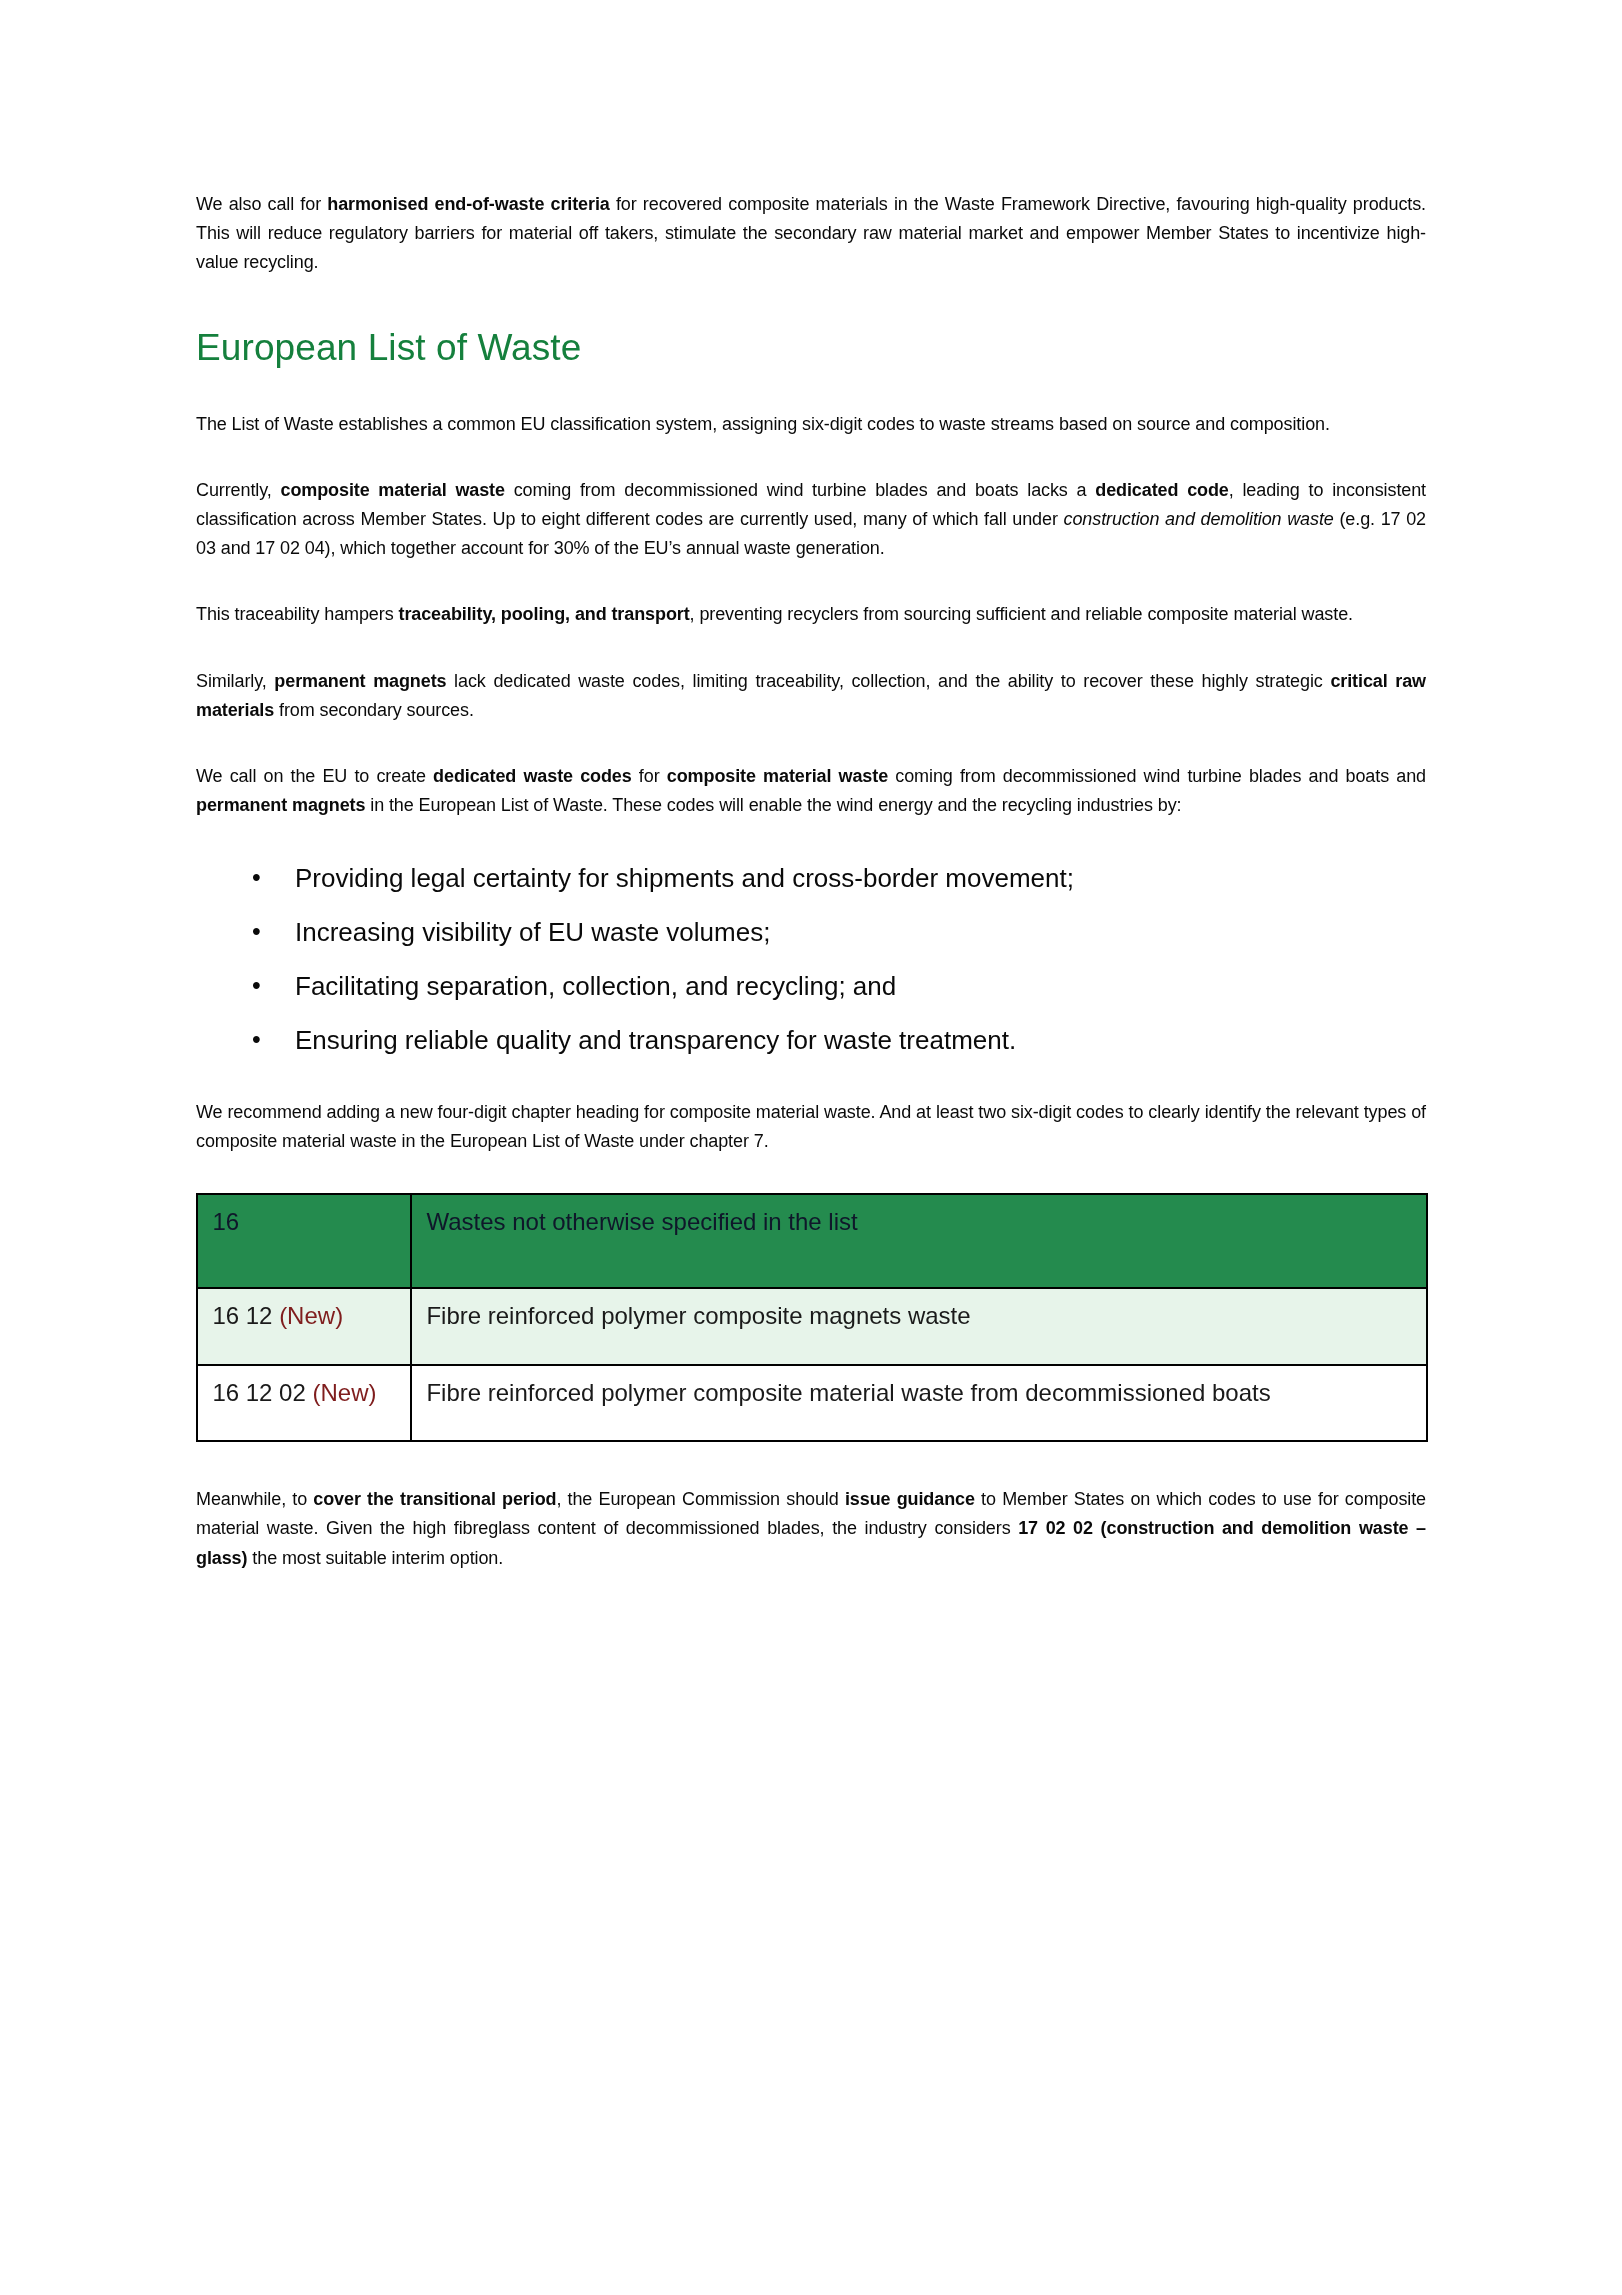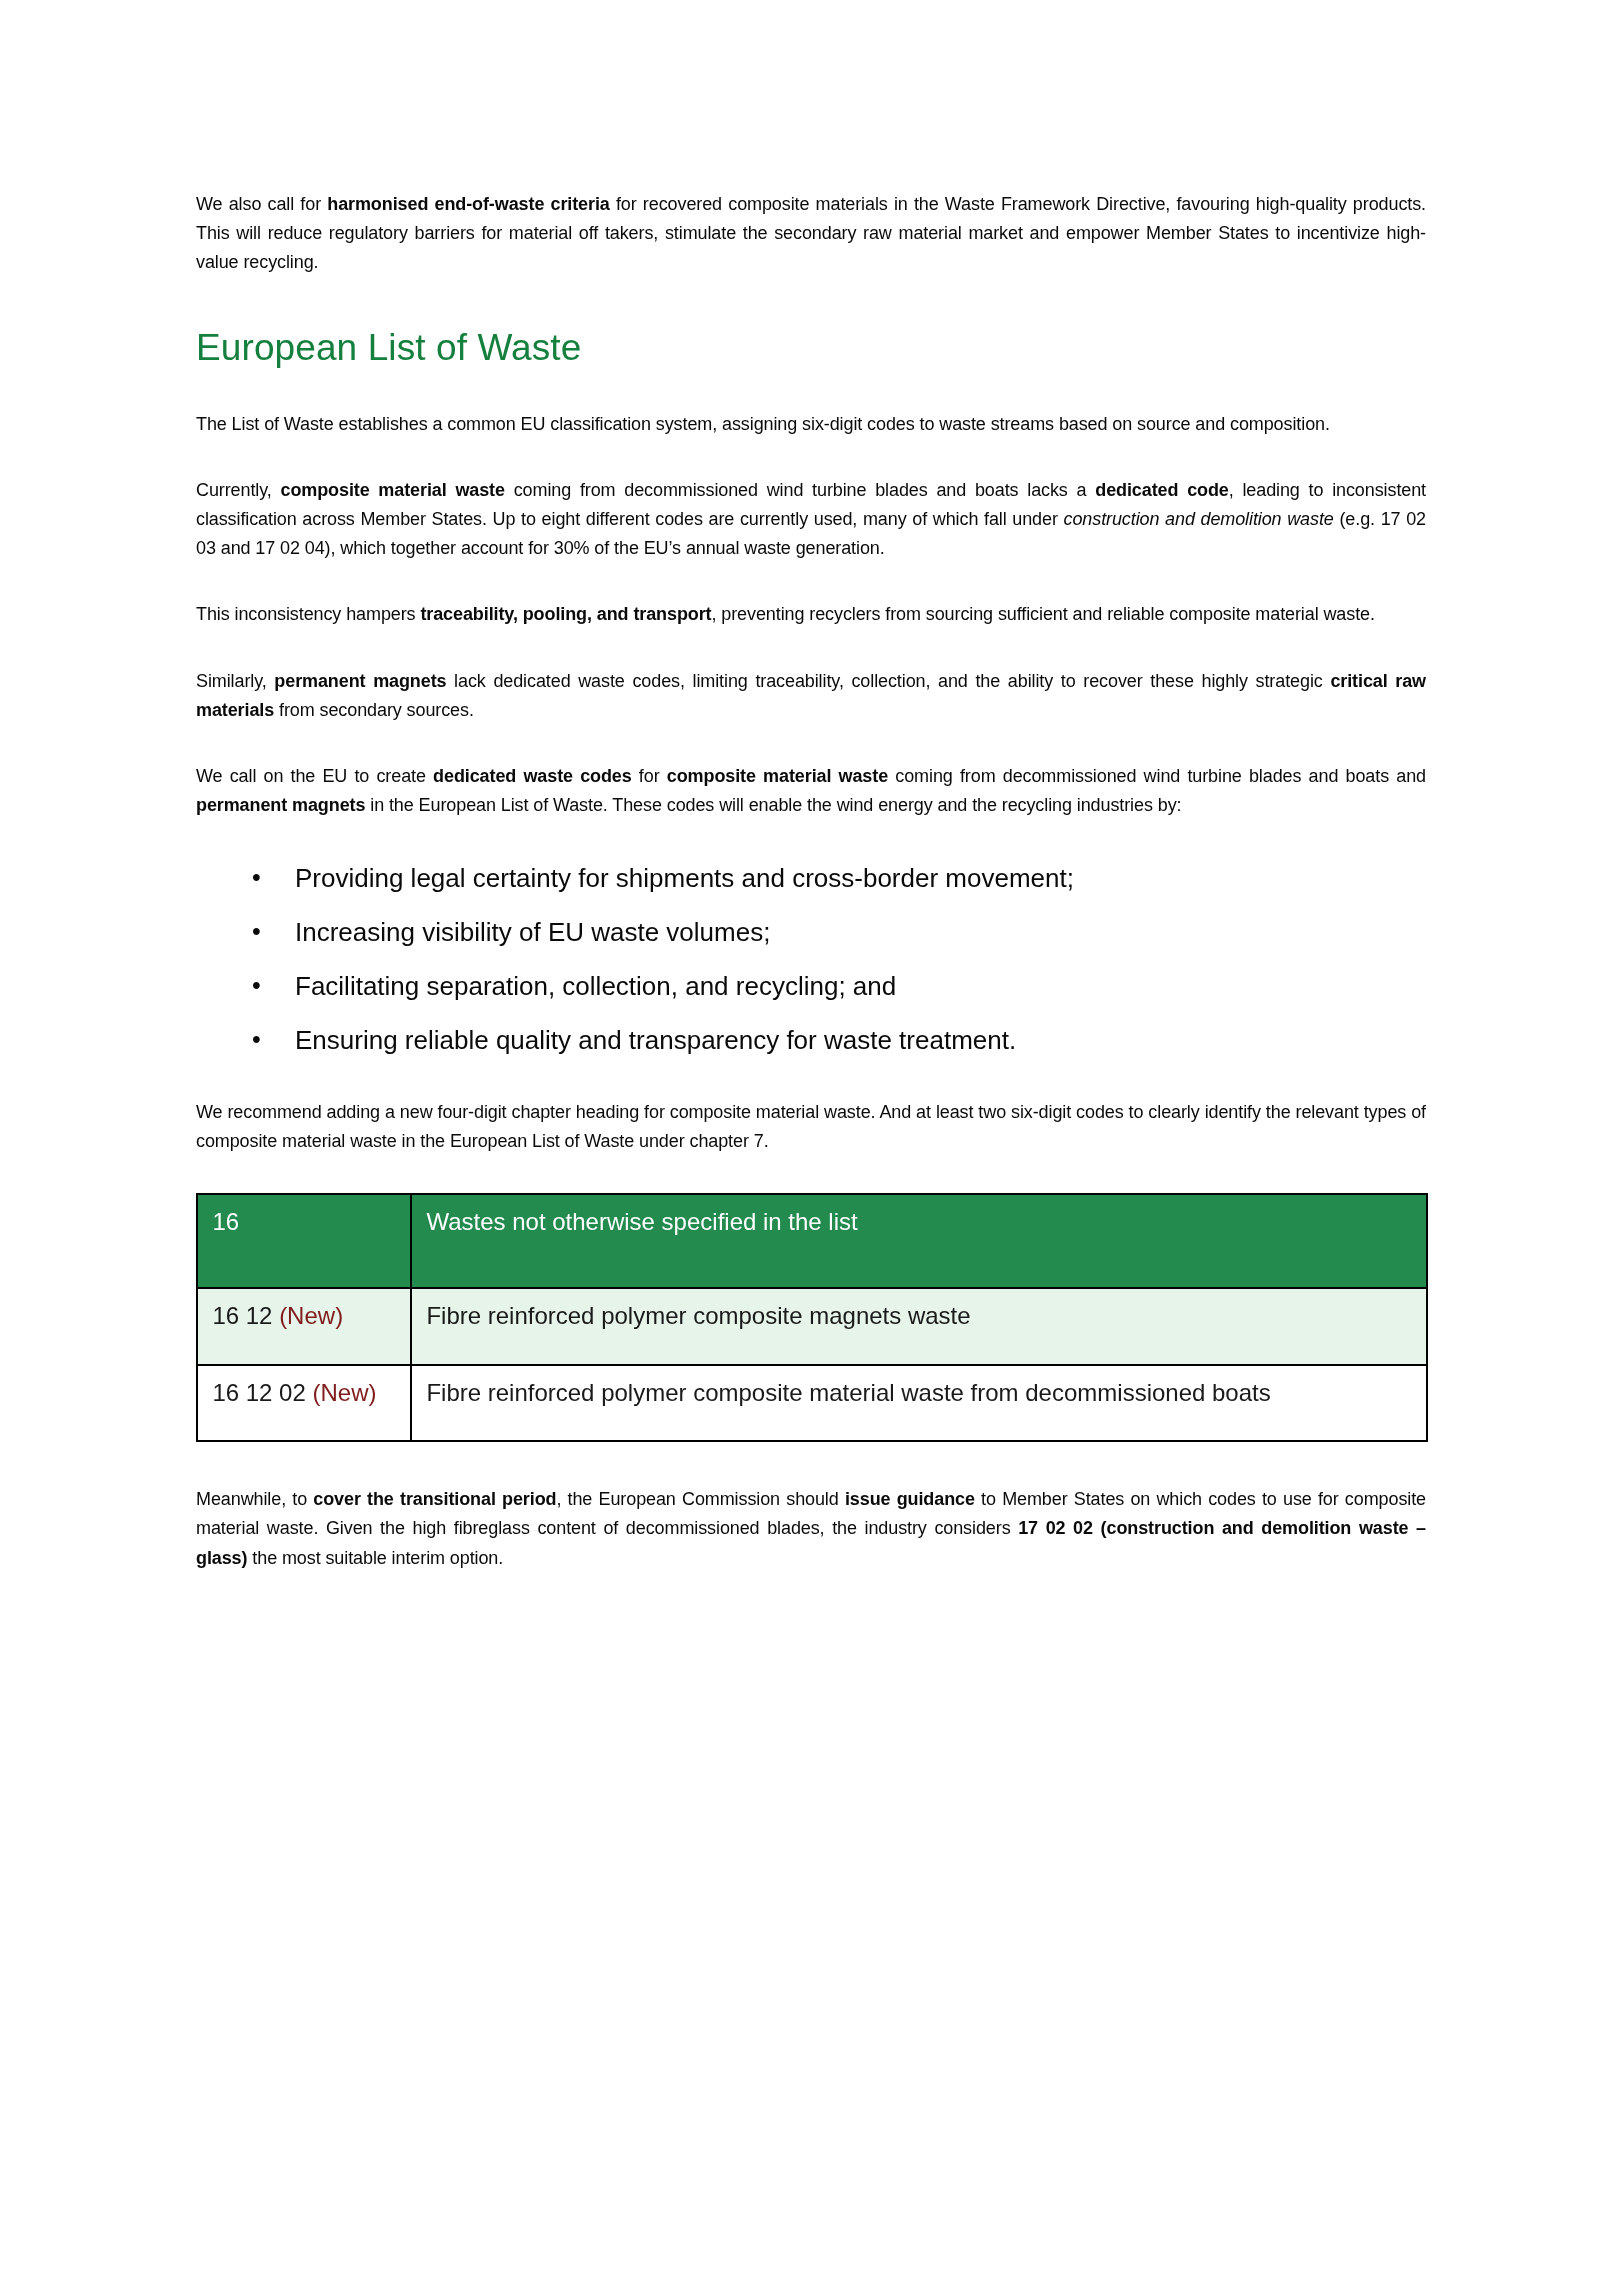--- a/index.html
+++ b/index.html
@@ -91,21 +91,21 @@
     padding: 9.2px 13px 29px 14.4px;
     font-size: 24px;
     line-height: 1.52;
     vertical-align: top;
     color: #1a1a1a;
     word-wrap: break-word;
   }
 
   table.waste-table tr.row-header td {
     background: #248B4E;
-    color: #ffffff;
+    color: #0f172a;
     border-color: #000000;
     padding-bottom: 46px;
   }
 
   table.waste-table tr.row-shaded td {
     background: #E7F4EA;
   }
 
   table.waste-table tr.row-plain td {
     background: #ffffff;
@@ -124,21 +124,21 @@
   <div class="content">
 
     <p class="body-para"><span>We also call for </span><b>harmonised end-of-waste criteria</b><span> for recovered composite materials in the Waste Framework Directive, favouring high-quality products. This will reduce regulatory barriers for material off takers, stimulate the secondary raw material market and empower Member States to incentivize high-value recycling.</span></p>
 
     <h2 class="section-heading">European List of Waste</h2>
 
     <p class="body-para">The List of Waste establishes a common EU classification system, assigning six-digit codes to waste streams based on source and composition.</p>
 
     <p class="body-para"><span>Currently, </span><b>composite material waste</b><span> coming from decommissioned wind turbine blades and boats lacks a </span><b>dedicated code</b><span>, leading to inconsistent classification across Member States. Up to eight different codes are currently used, many of which fall under </span><i>construction and demolition waste</i><span> (e.g. 17 02 03 and 17 02 04), which together account for 30% of the EU’s annual waste generation.</span></p>
 
-    <p class="body-para"><span>This inconsistency hampers </span><b>traceability, pooling, and transport</b><span>, preventing recyclers from sourcing sufficient and reliable composite material waste.</span></p>
+    <p class="body-para"><span>This traceability hampers </span><b>traceability, pooling, and transport</b><span>, preventing recyclers from sourcing sufficient and reliable composite material waste.</span></p>
 
     <p class="body-para"><span>Similarly, </span><b>permanent magnets</b><span> lack dedicated waste codes, limiting traceability, collection, and the ability to recover these highly strategic </span><b>critical raw materials</b><span> from secondary sources.</span></p>
 
     <p class="body-para"><span>We call on the EU to create </span><b>dedicated waste codes</b><span> for </span><b>composite material waste</b><span> coming from decommissioned wind turbine blades and boats and </span><b>permanent magnets</b><span> in the European List of Waste. These codes will enable the wind energy and the recycling industries by:</span></p>
 
     <ul class="bullet-list">
       <li><span class="bullet-glyph">•</span><span>Providing legal certainty for shipments and cross-border movement;</span></li>
       <li><span class="bullet-glyph">•</span><span>Increasing visibility of EU waste volumes;</span></li>
       <li><span class="bullet-glyph">•</span><span>Facilitating separation, collection, and recycling; and</span></li>
       <li><span class="bullet-glyph">•</span><span>Ensuring reliable quality and transparency for waste treatment.</span></li>

